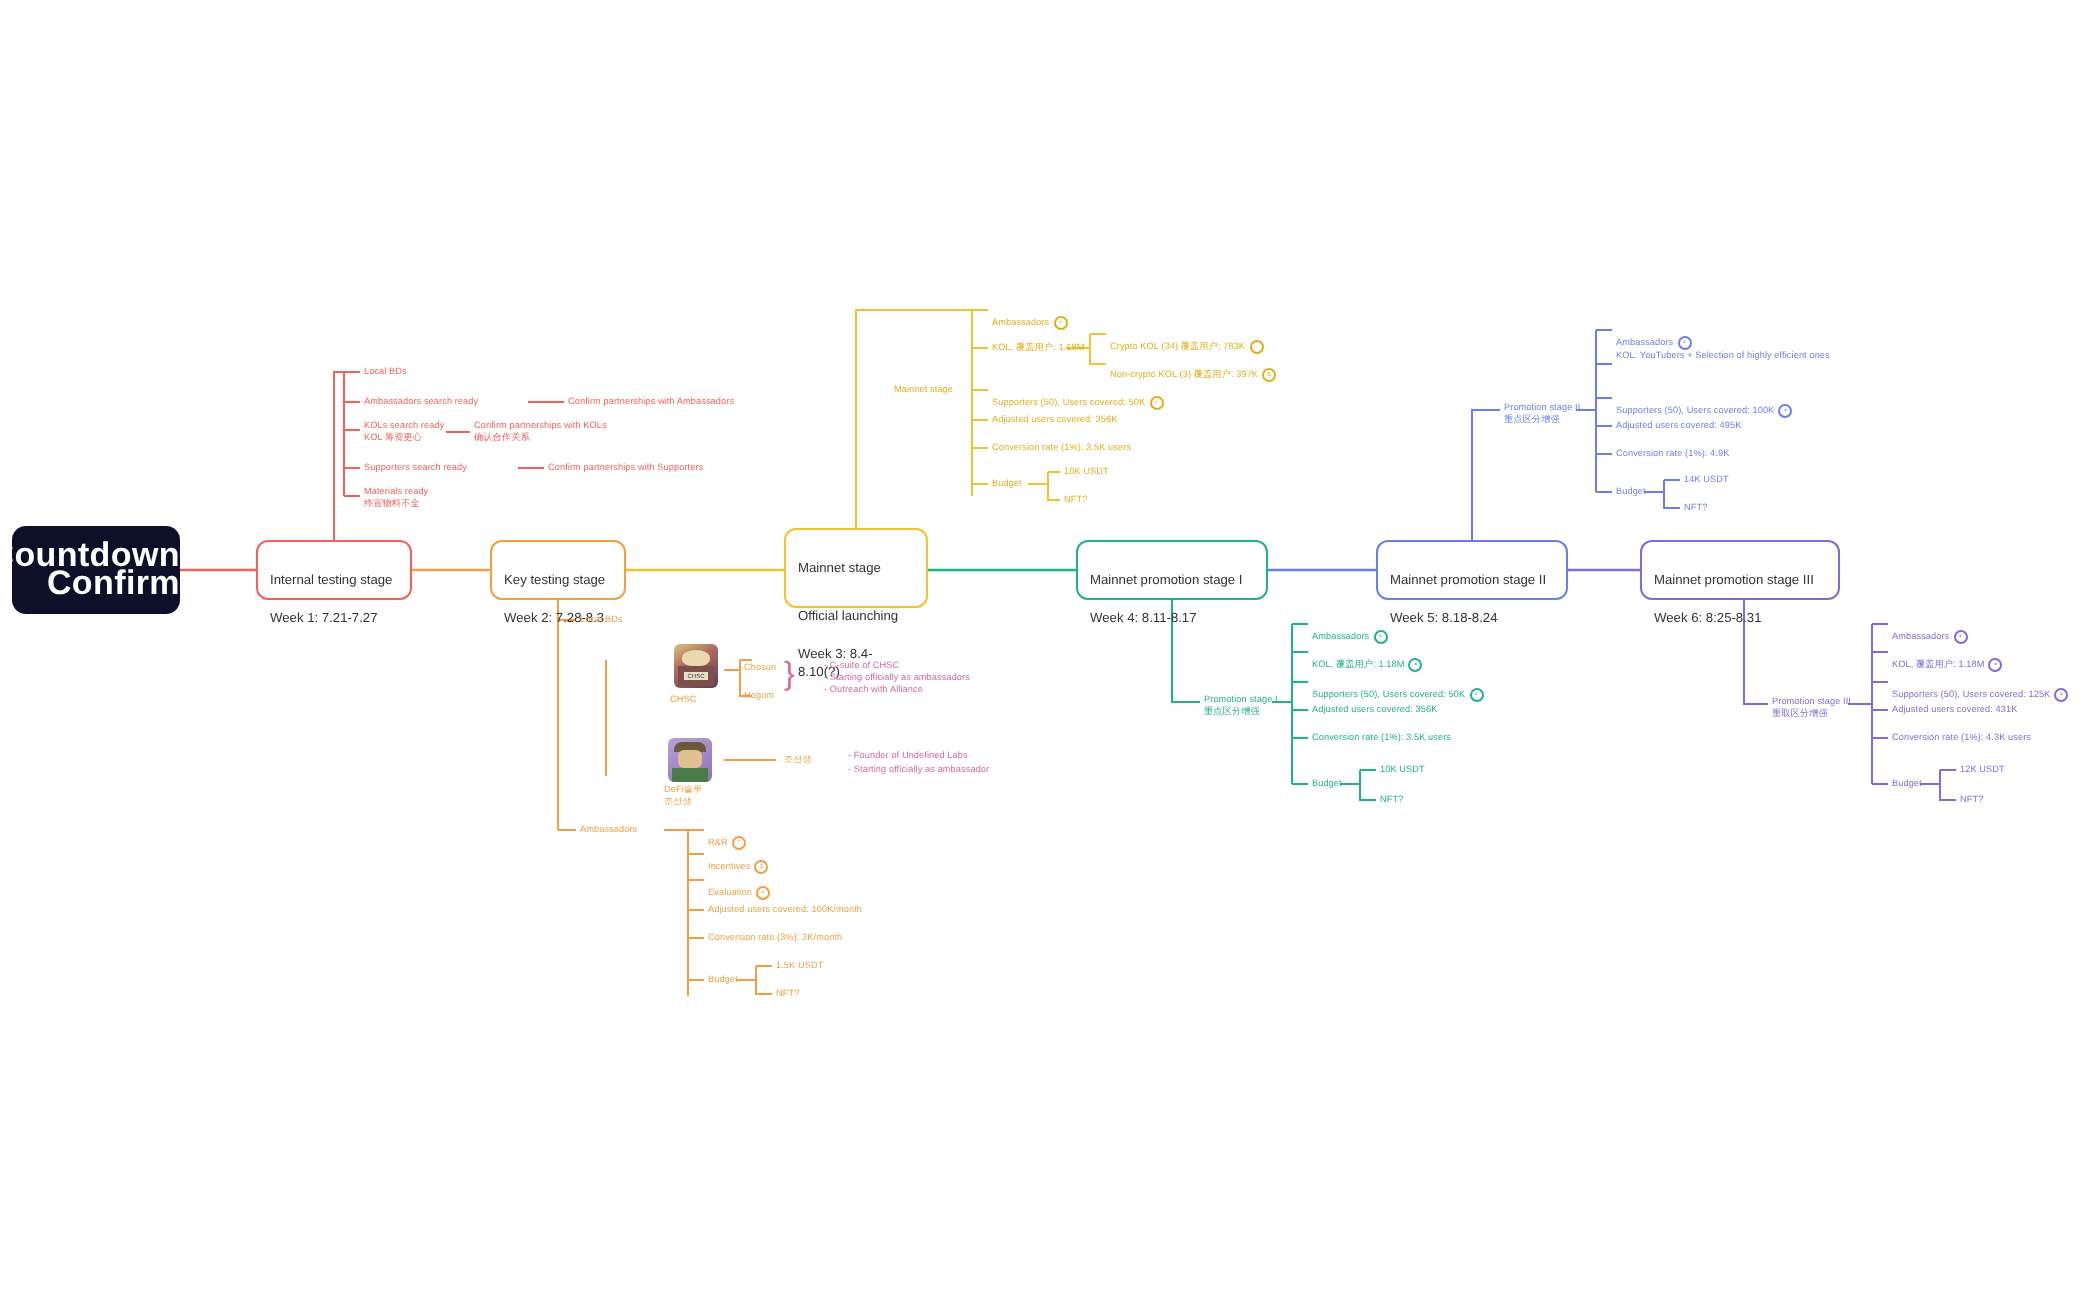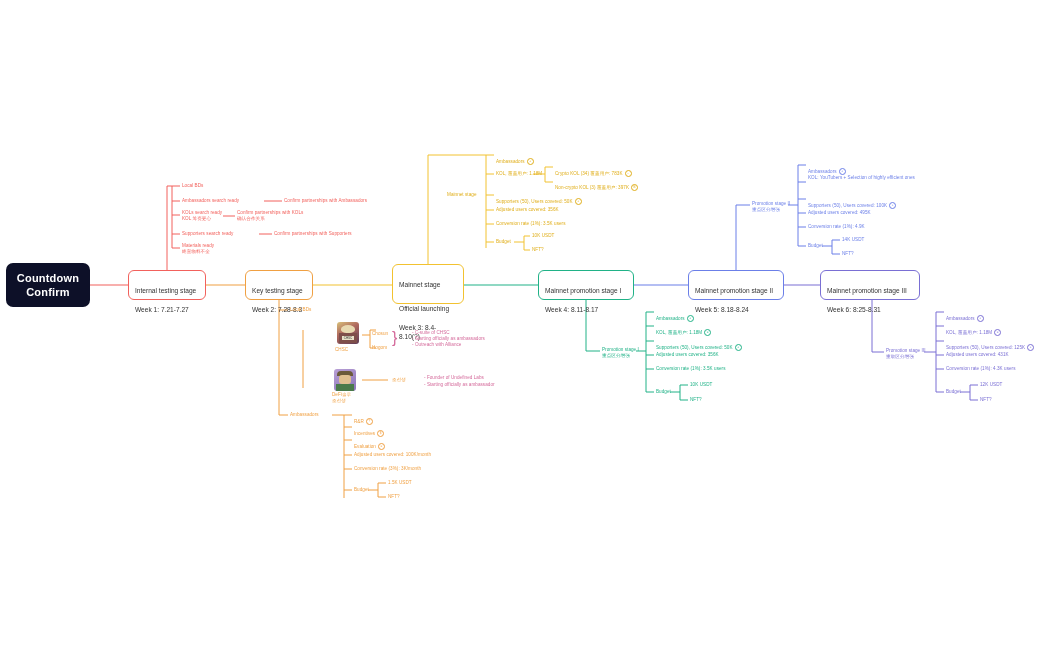--- a/index.html
+++ b/index.html
@@ -8,22 +8,22 @@
     font-family:"Liberation Sans","DejaVu Sans",sans-serif;
     overflow:hidden;position:relative;
   }
   #canvas{position:absolute;left:0;top:0;width:1050px;height:650px;}
   svg#wires{position:absolute;left:0;top:0;width:1050px;height:650px;pointer-events:none;}
 
   
   .root{
     position:absolute;left:6px;top:263px;width:84px;height:44px;
     background:#0d1028;border-radius:7px;color:#fff;
-    display:flex;flex-direction:column;align-items:center;justify-content:center;
-    font-weight:bold;font-size:11px;line-height:14px;letter-spacing:.2px;
+    display:flex;flex-direction:column;align-items:flex-end;justify-content:center;
+    font-weight:bold;font-size:17px;line-height:14px;letter-spacing:.2px;
   }
 
   
   .stage{
     position:absolute;border:1.4px solid #888;border-radius:6px;background:#fff;
     font-size:6.6px;line-height:9.5px;color:#333;padding:5px 6px;box-sizing:border-box;
     white-space:pre-line;
   }
   .stage .l1{display:block;}
   .stage .l2{display:block;}

